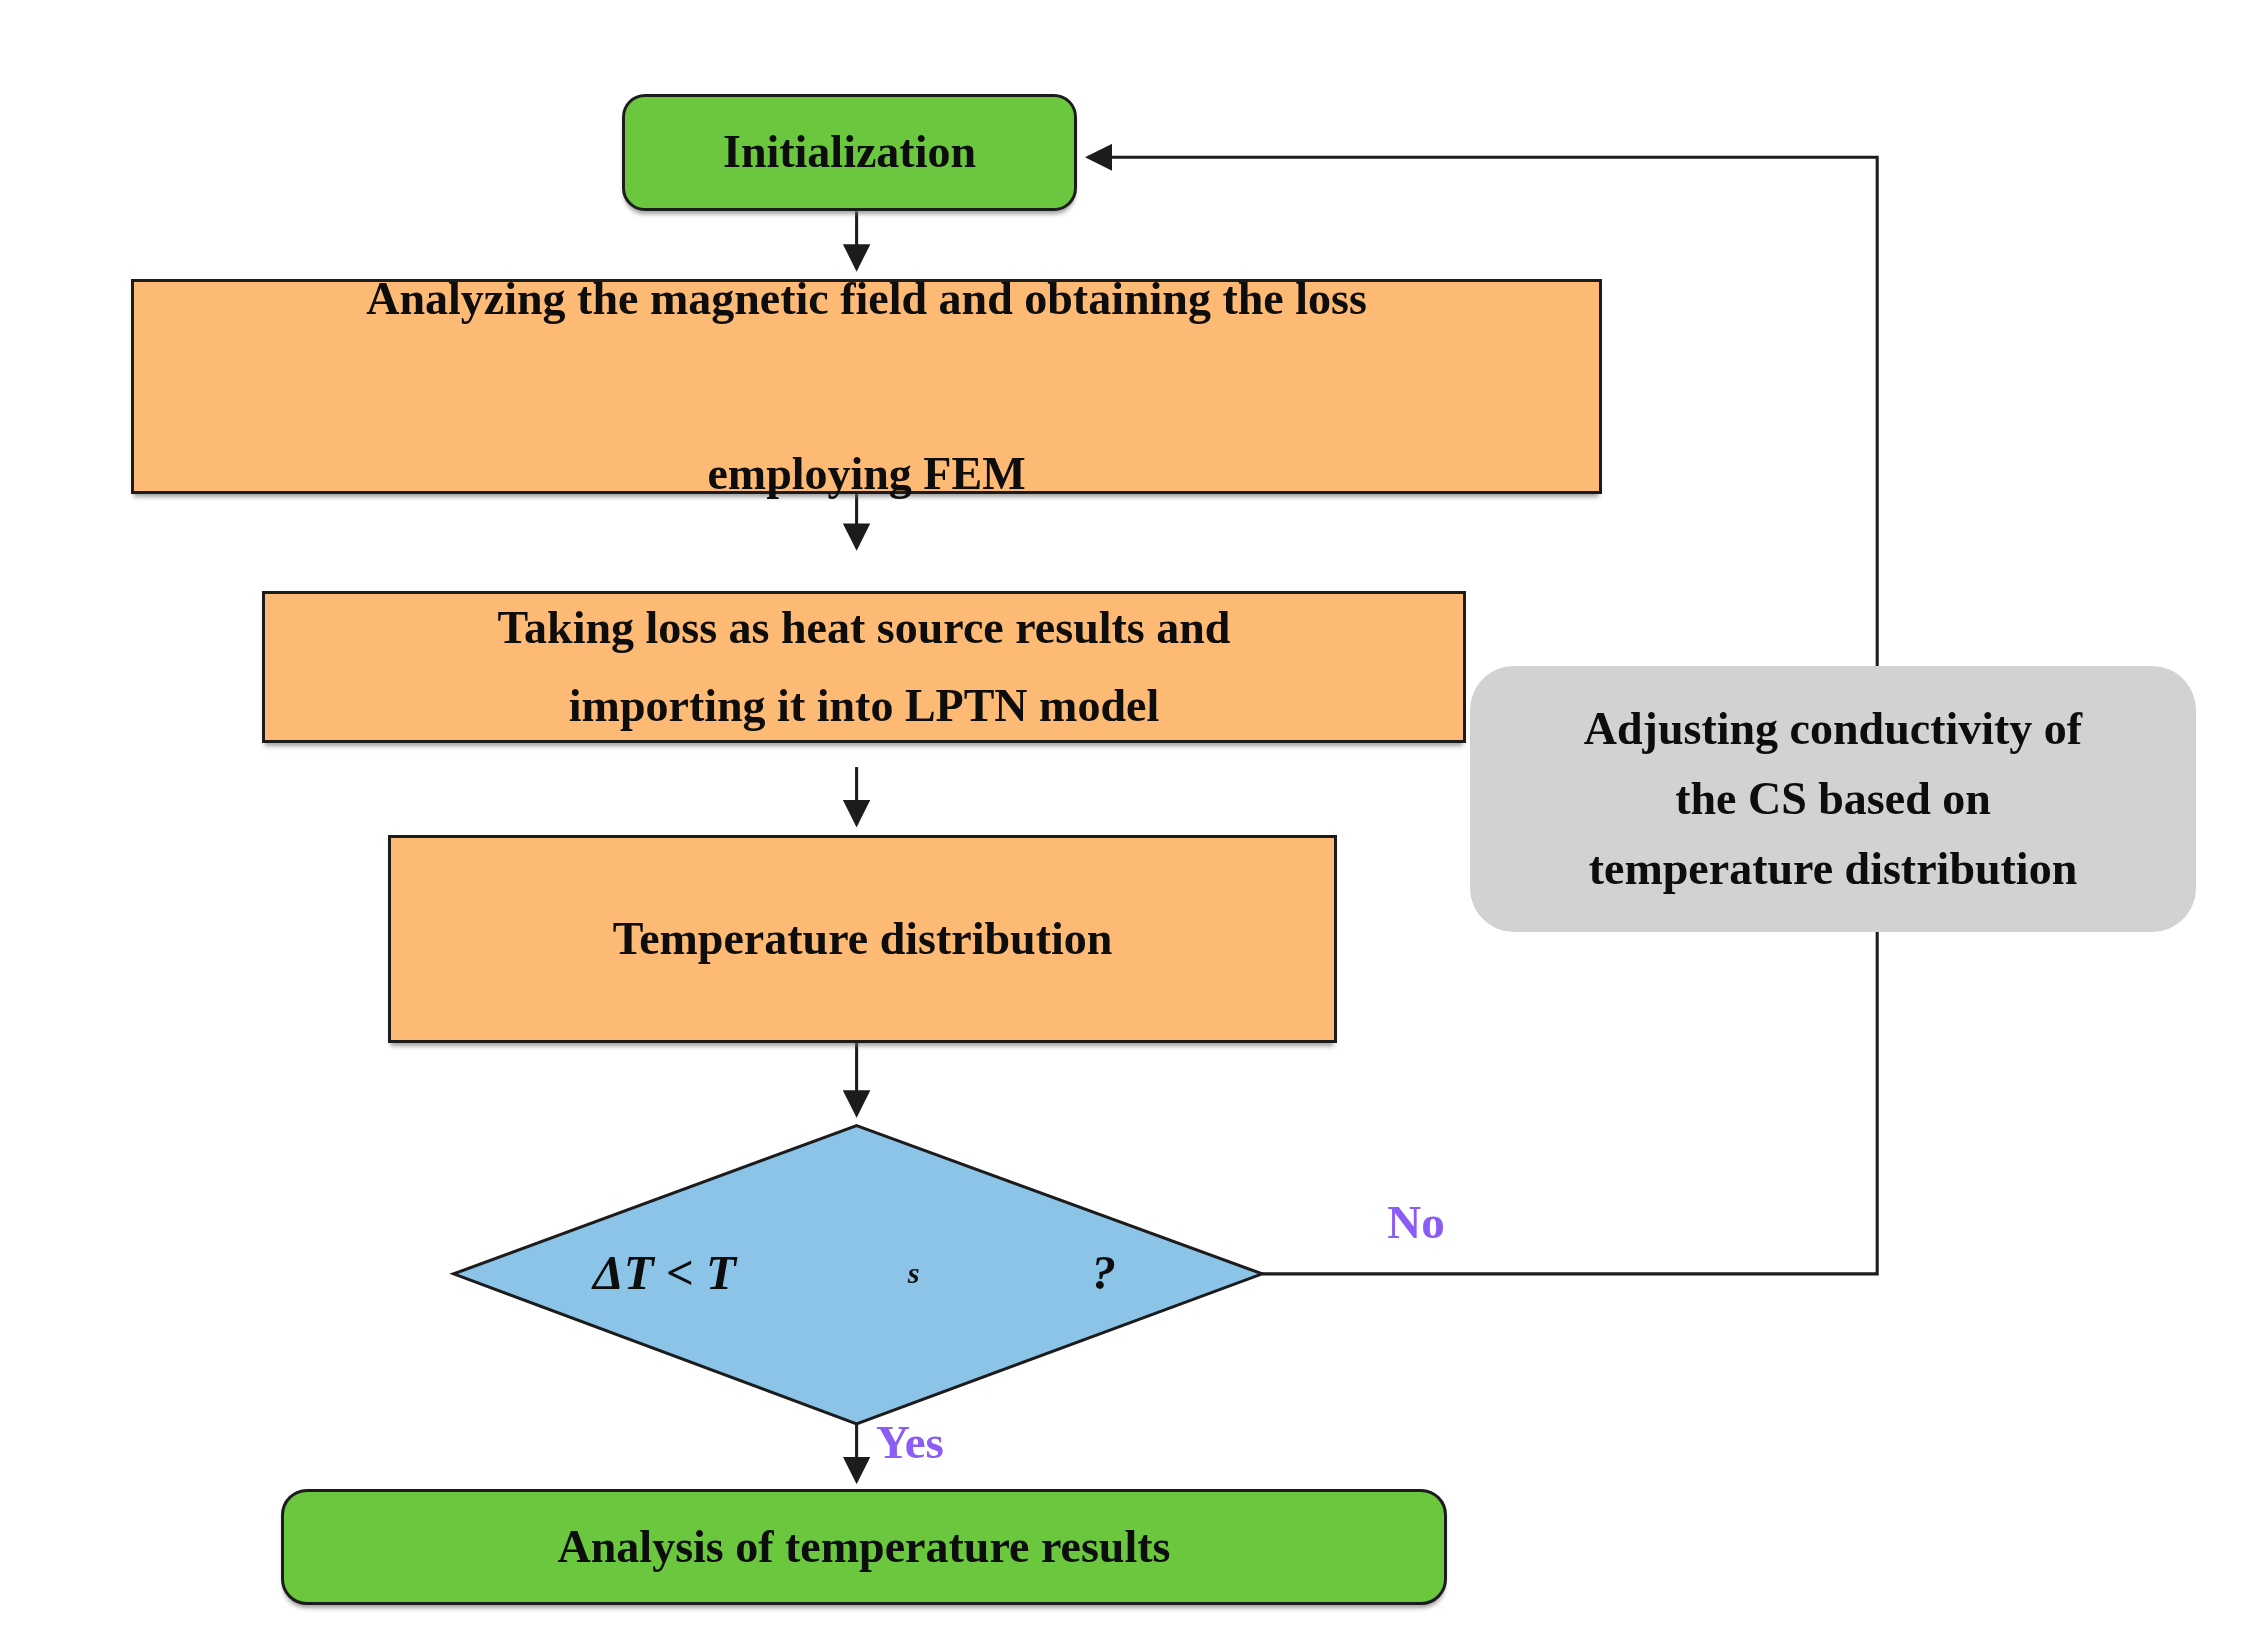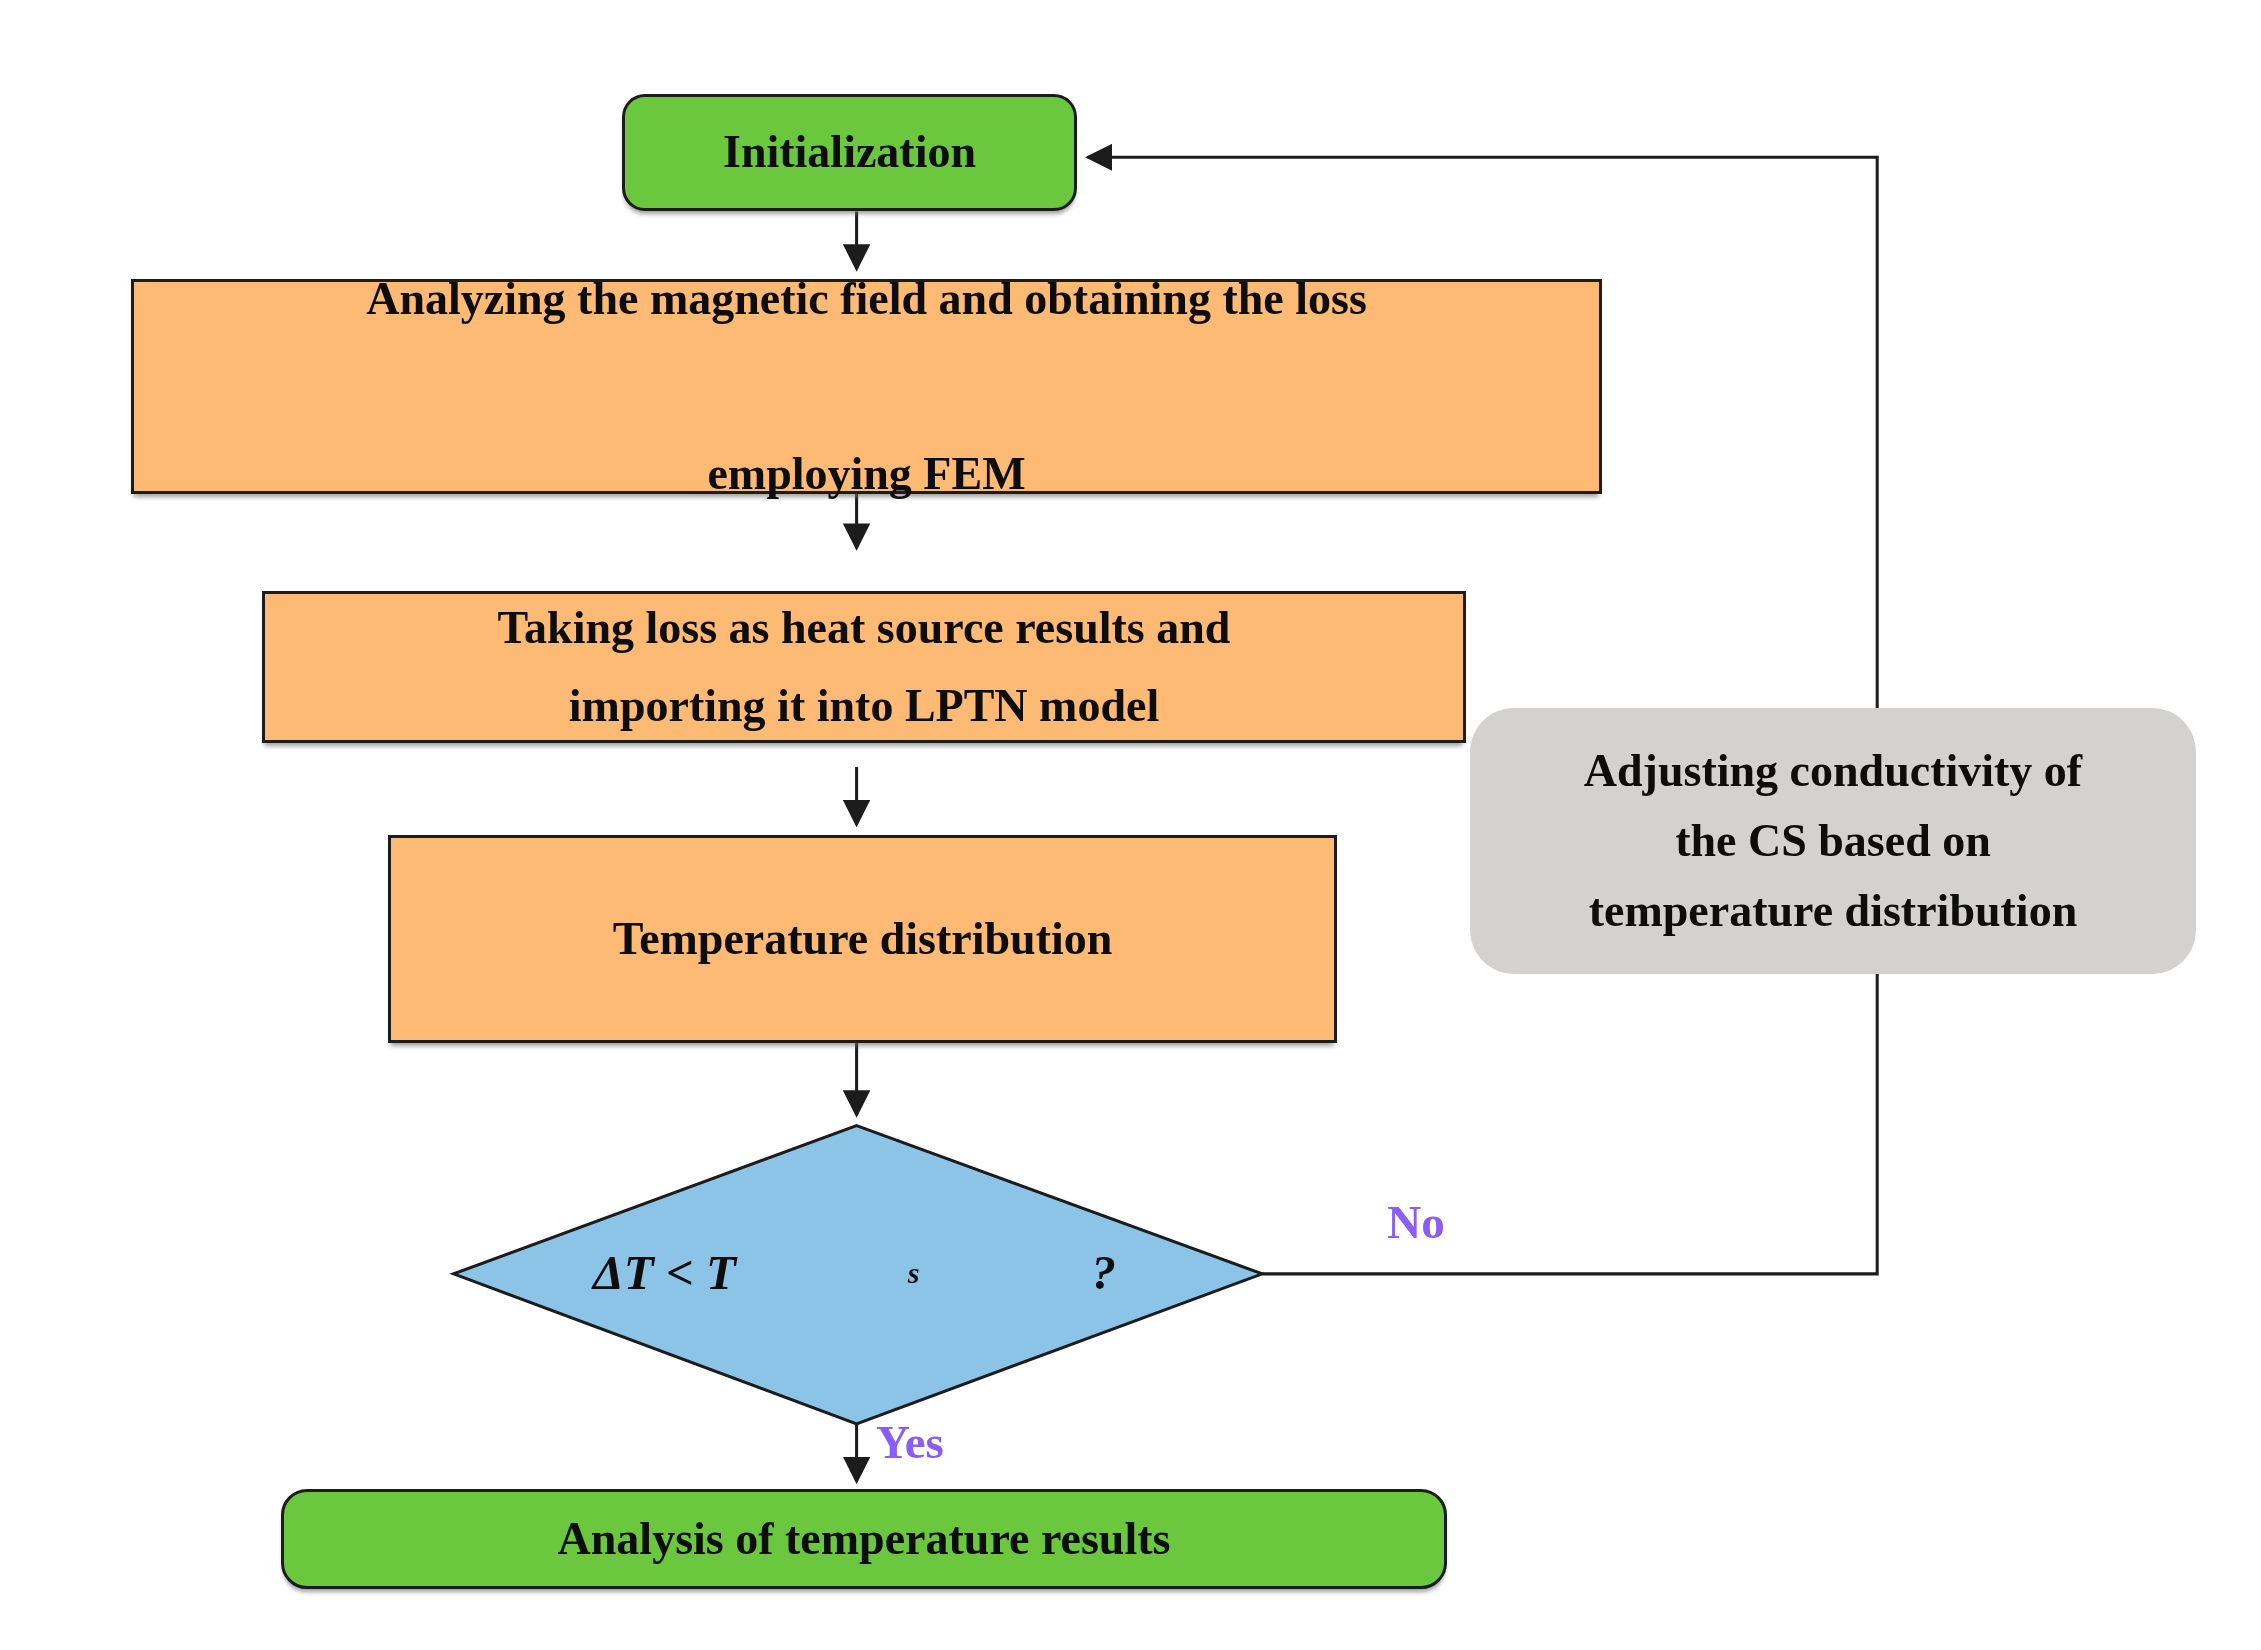--- a/index.html
+++ b/index.html
@@ -47,21 +47,20 @@
     border: 3.5px solid #1c1c1c;
     box-shadow: 0 5.2px 4.4px -2.6px rgba(110,110,110,0.65);
   }
   .process-wide .line + .line { margin-top: 119px; }
   .process-mid .line + .line { margin-top: 22px; }
   .callout {
     background: #d4d2d0;
     border: none;
     border-radius: 44px;
     line-height: 1.52;
-    margin-top: 42px;
   }
   .decision-label {
     position: absolute;
     left: 593px;
     top: 1220px;
     width: 523px;
     height: 105px;
     display: flex;
     align-items: center;
     justify-content: space-between;
@@ -134,18 +133,18 @@
 
   <div class="decision-label">
     <span>ΔT &lt; T</span>
       <sub>s</sub>
       <span>?</span>
   </div>
 
   <div class="edge-label yes">Yes</div>
   <div class="edge-label no">No</div>
 
-  <div class="node terminator" style="left:281px; top:1489px; width:1166px; height:100px; border-radius:26px;">
+  <div class="node terminator" style="left:281px; top:1489px; width:1166px; height:116px; border-radius:26px;">
     <span class="line">Analysis of temperature results</span>
   </div>
 
 </div>
 
 
 </body></html>

